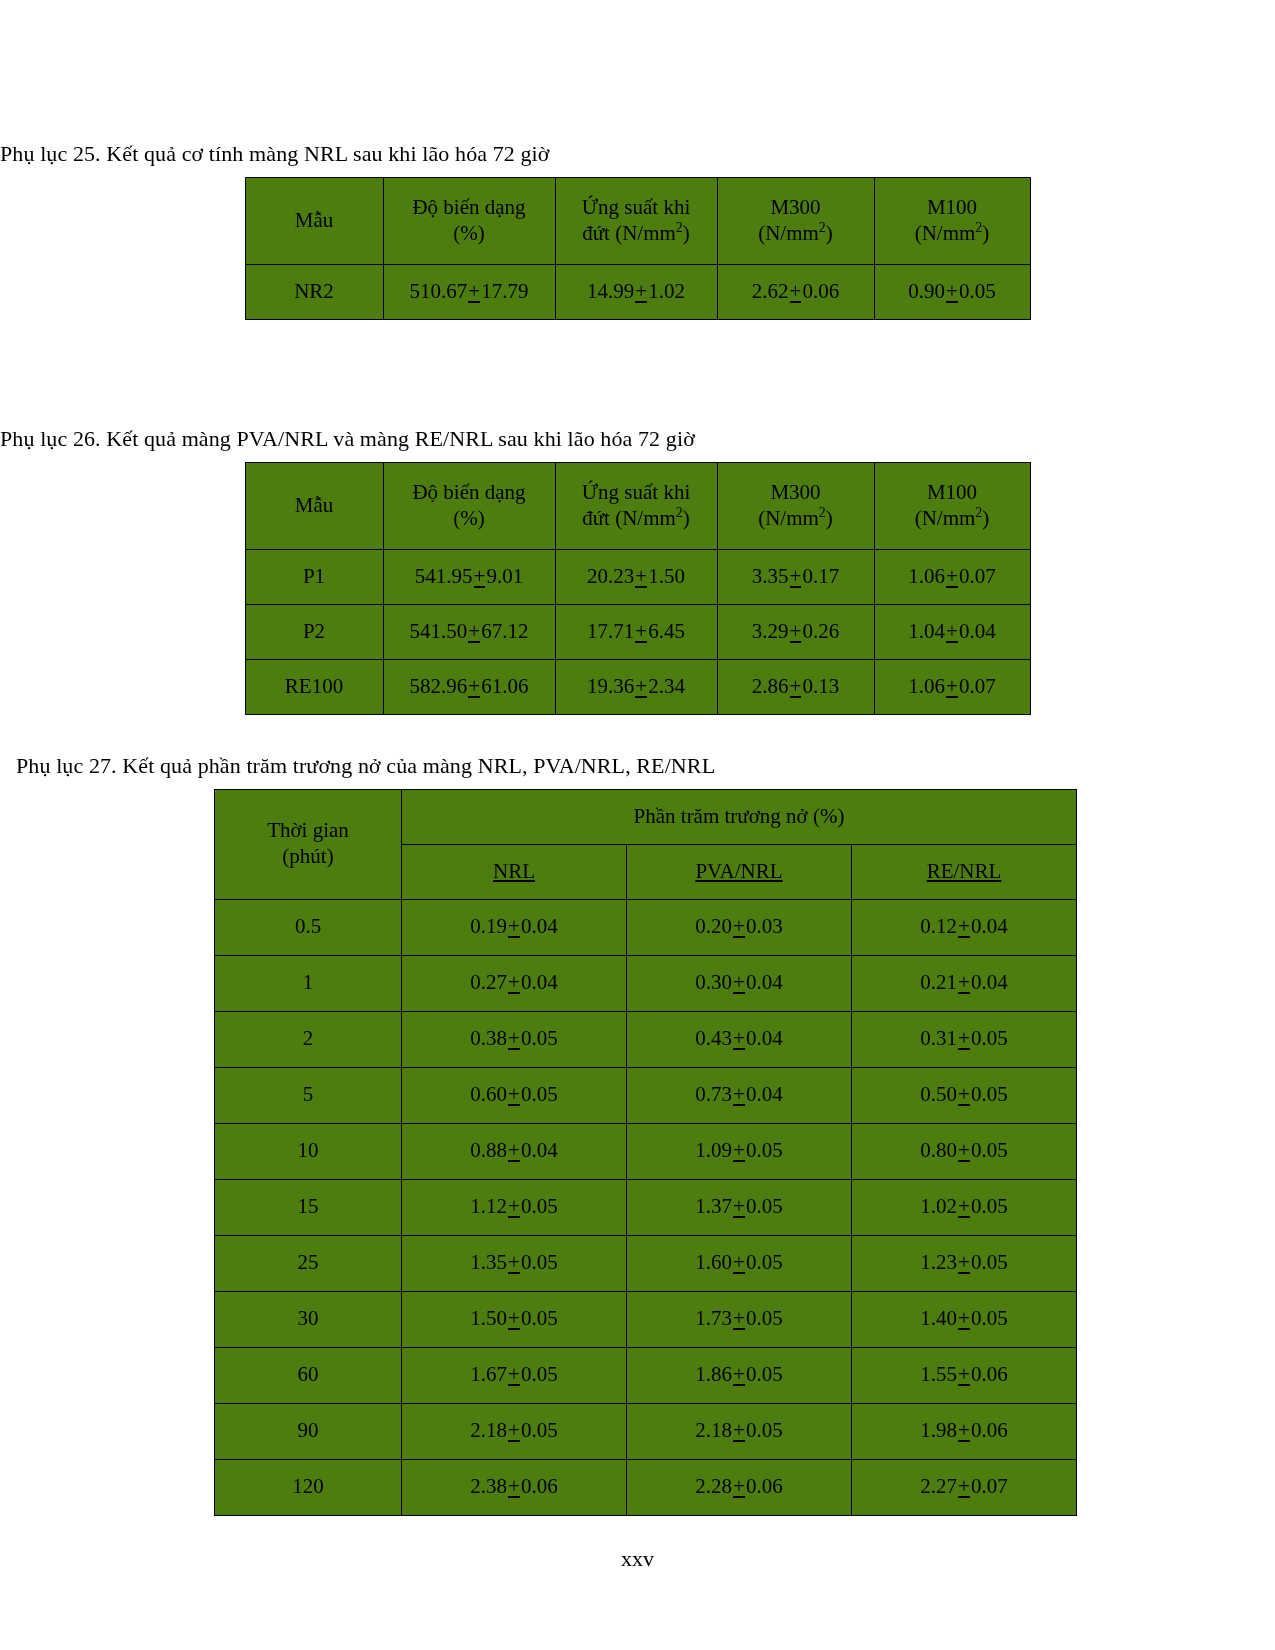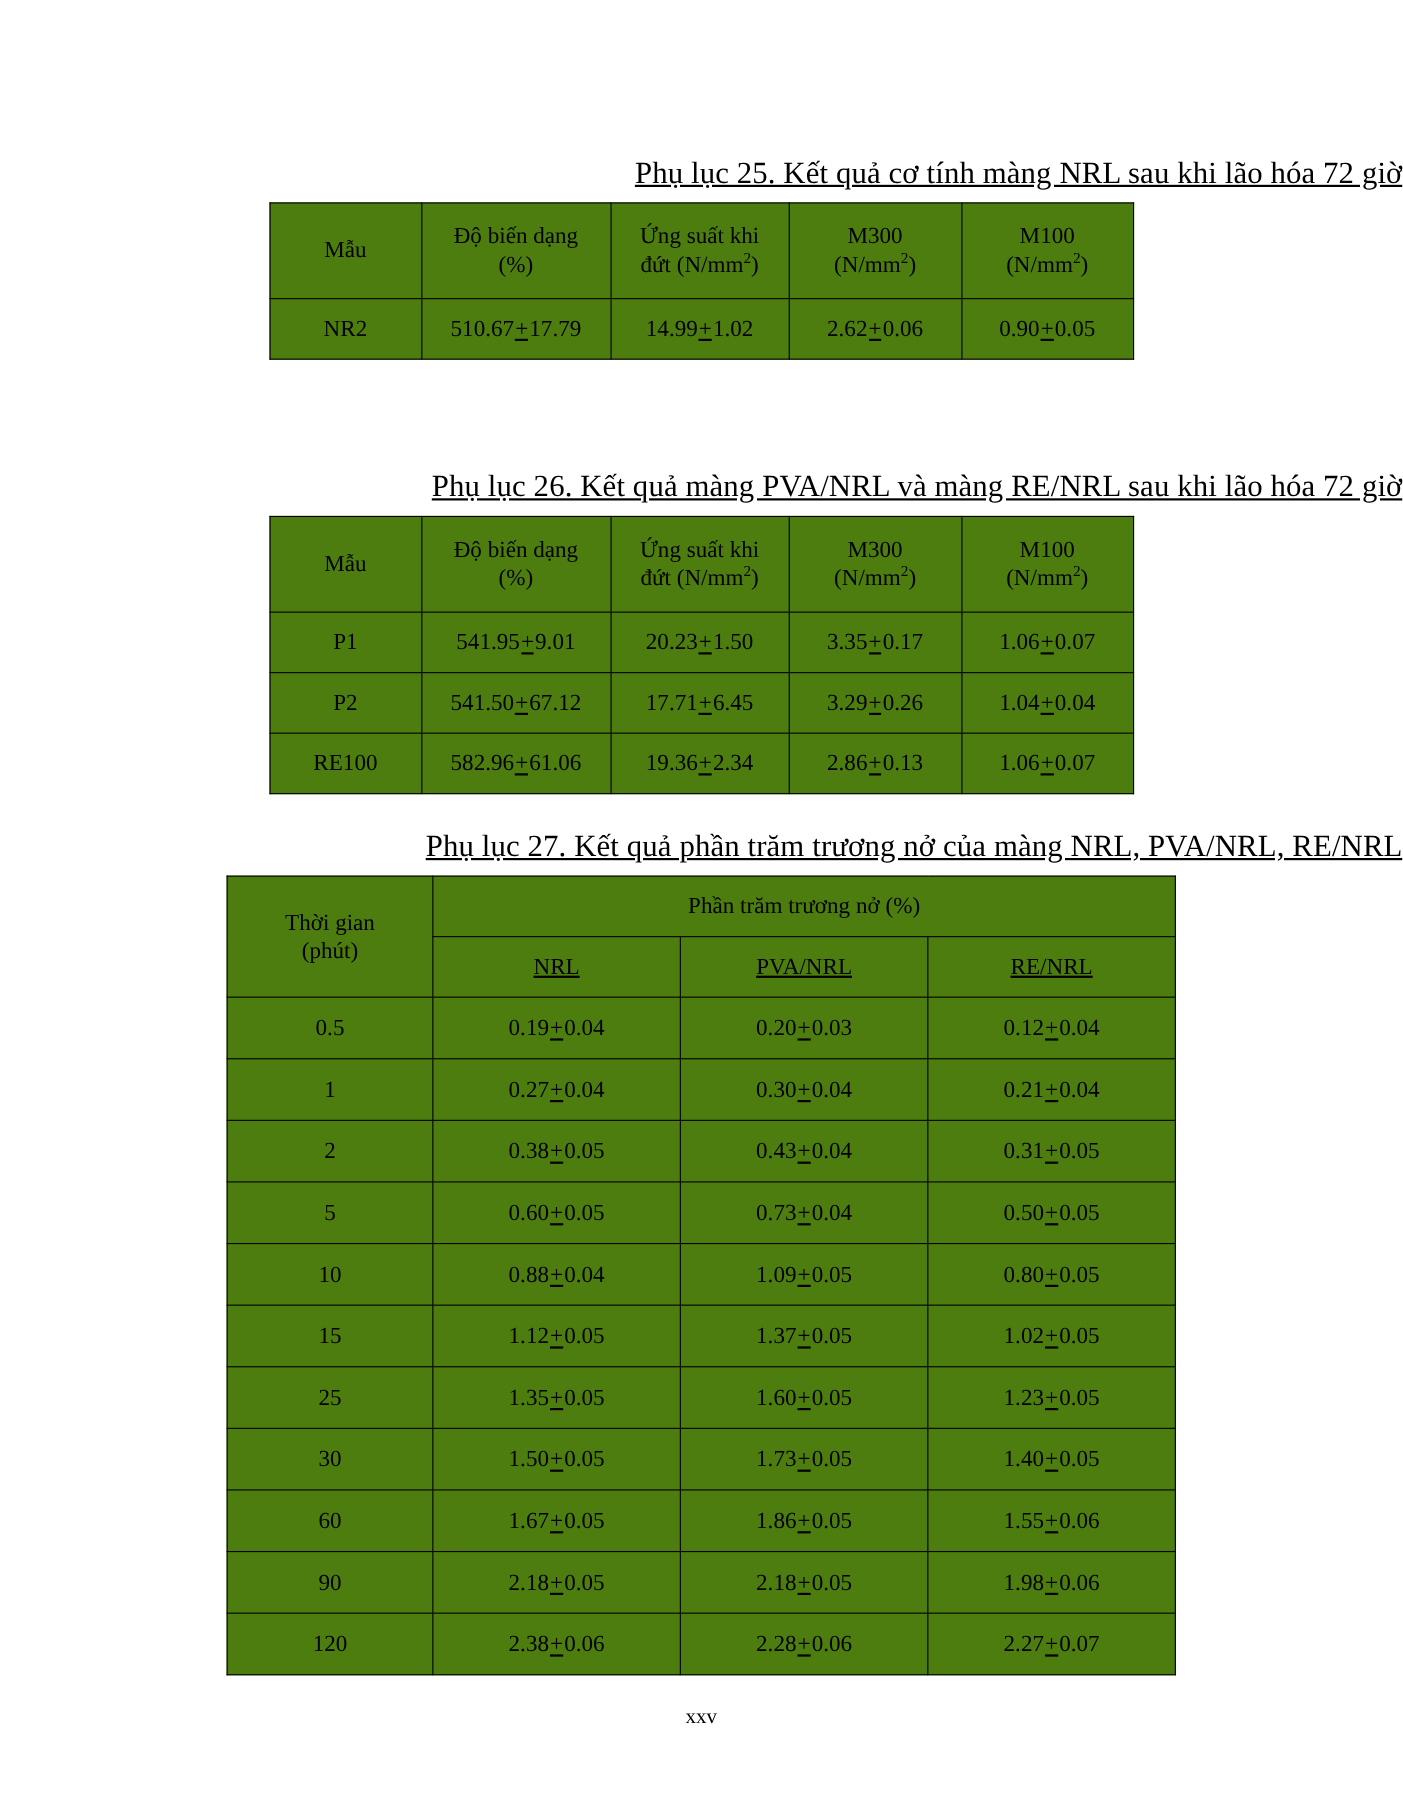--- a/index.html
+++ b/index.html
@@ -18,27 +18,26 @@
     box-sizing: border-box;
   }
 
   
   .appendix {
     position: absolute;
     left: 0;
     right: 0;
   }
   .caption {
-    font-size: 28px;
+    font-size: 22px;
     line-height: 1.25;
-    text-align: right;
+    text-align: left;
     white-space: nowrap;
     margin: 0 0 9px 0;
     letter-spacing: 0.1px;
-    text-decoration: underline;
   }
 
   table.grid {
     border-collapse: collapse;
     margin: 0 auto;
     table-layout: fixed;
     background: #4d7c0f;
   }
   table.grid td, table.grid th {
     border: 1.6px solid #000000;
@@ -91,21 +90,21 @@
     height: 1.7px;
     background: #000000;
   }
 
   .footer {
     position: absolute;
     left: 0;
     right: 0;
     bottom: 78px;
     text-align: center;
-    font-size: 19px;
+    font-size: 22px;
   }
 </style>
 </head>
 <body>
 
 <div class="page">
 
   <section class="appendix" style="top:140px;">
     <p class="caption">Phụ lục 25. Kết quả cơ tính màng NRL sau khi lão hóa 72 giờ</p>
     <table class="grid t-mech">
@@ -203,21 +202,21 @@
           <td>RE100</td>
           <td>582.96<span class="pm">+</span>61.06</td>
           <td>19.36<span class="pm">+</span>2.34</td>
           <td>2.86<span class="pm">+</span>0.13</td>
           <td>1.06<span class="pm">+</span>0.07</td>
         </tr>
       </tbody>
     </table>
   </section>
 
-  <section class="appendix" style="top:752px;">
+  <section class="appendix" style="top:752px;padding-left:16px;">
     <p class="caption">Phụ lục 27. Kết quả phần trăm trương nở của màng NRL, PVA/NRL, RE/NRL</p>
     <table class="grid t-swell">
       <colgroup>
         <col class="c-time">
           <col class="c-nrl">
           <col class="c-pva">
           <col class="c-re">
       </colgroup>
       <thead>
         <tr>

